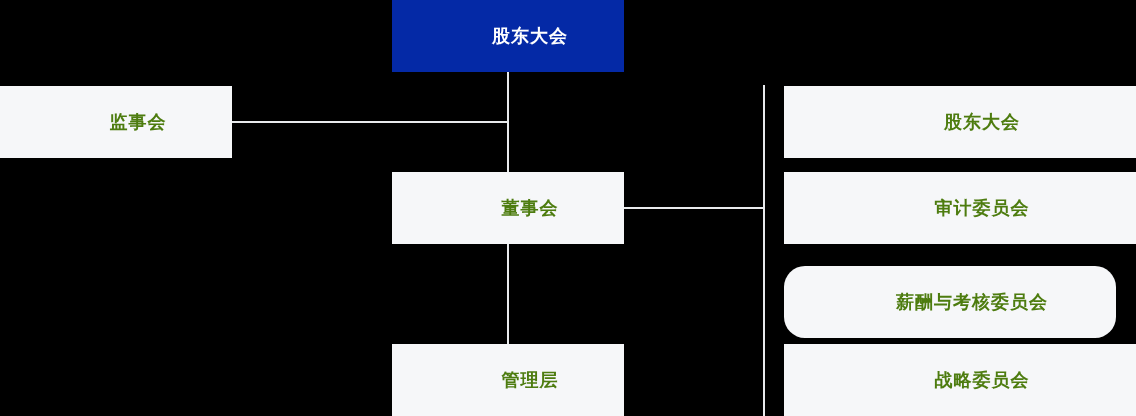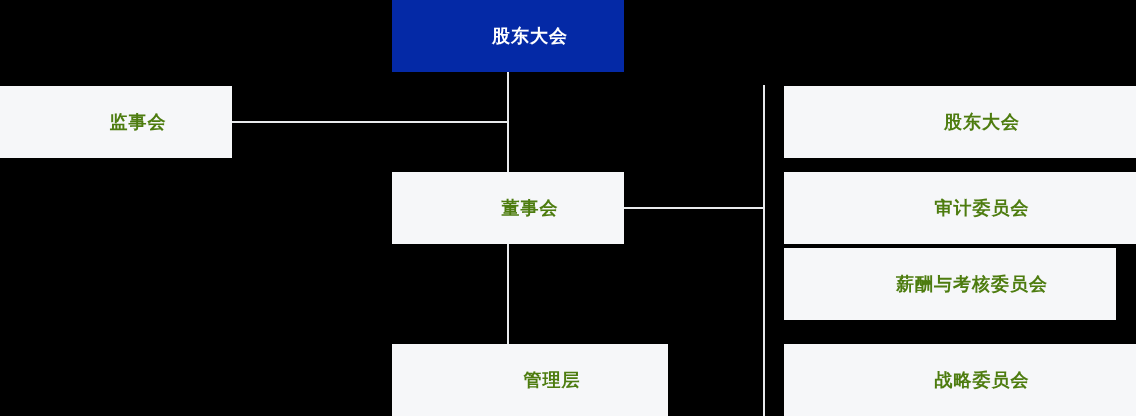--- a/index.html
+++ b/index.html
@@ -64,33 +64,33 @@
   </div>
 
   <div class="node node-light" style="left:0px; top:86px; width:232px; height:72px;">
     <span>监事会</span>
   </div>
 
   <div class="node node-light" style="left:392px; top:172px; width:232px; height:72px;">
     <span>董事会</span>
   </div>
 
-  <div class="node node-light" style="left:392px; top:344px; width:276px; height:72px;">
+  <div class="node node-light" style="left:392px; top:344px; width:232px; height:72px;">
     <span>管理层</span>
   </div>
 
   <div class="node node-light" style="left:784px; top:86px; width:352px; height:72px;">
     <span>股东大会</span>
   </div>
 
   <div class="node node-light" style="left:784px; top:172px; width:352px; height:72px;">
     <span>审计委员会</span>
   </div>
 
-  <div class="node node-light" style="left:784px; top:248px; width:332px; height:72px;">
+  <div class="node node-light" style="left:784px; top:266px; width:332px; height:72px;border-radius:21px;">
     <span>薪酬与考核委员会</span>
   </div>
 
   <div class="node node-light" style="left:784px; top:344px; width:352px; height:72px;">
     <span>战略委员会</span>
   </div>
 
 </div>
 
 </body></html>

